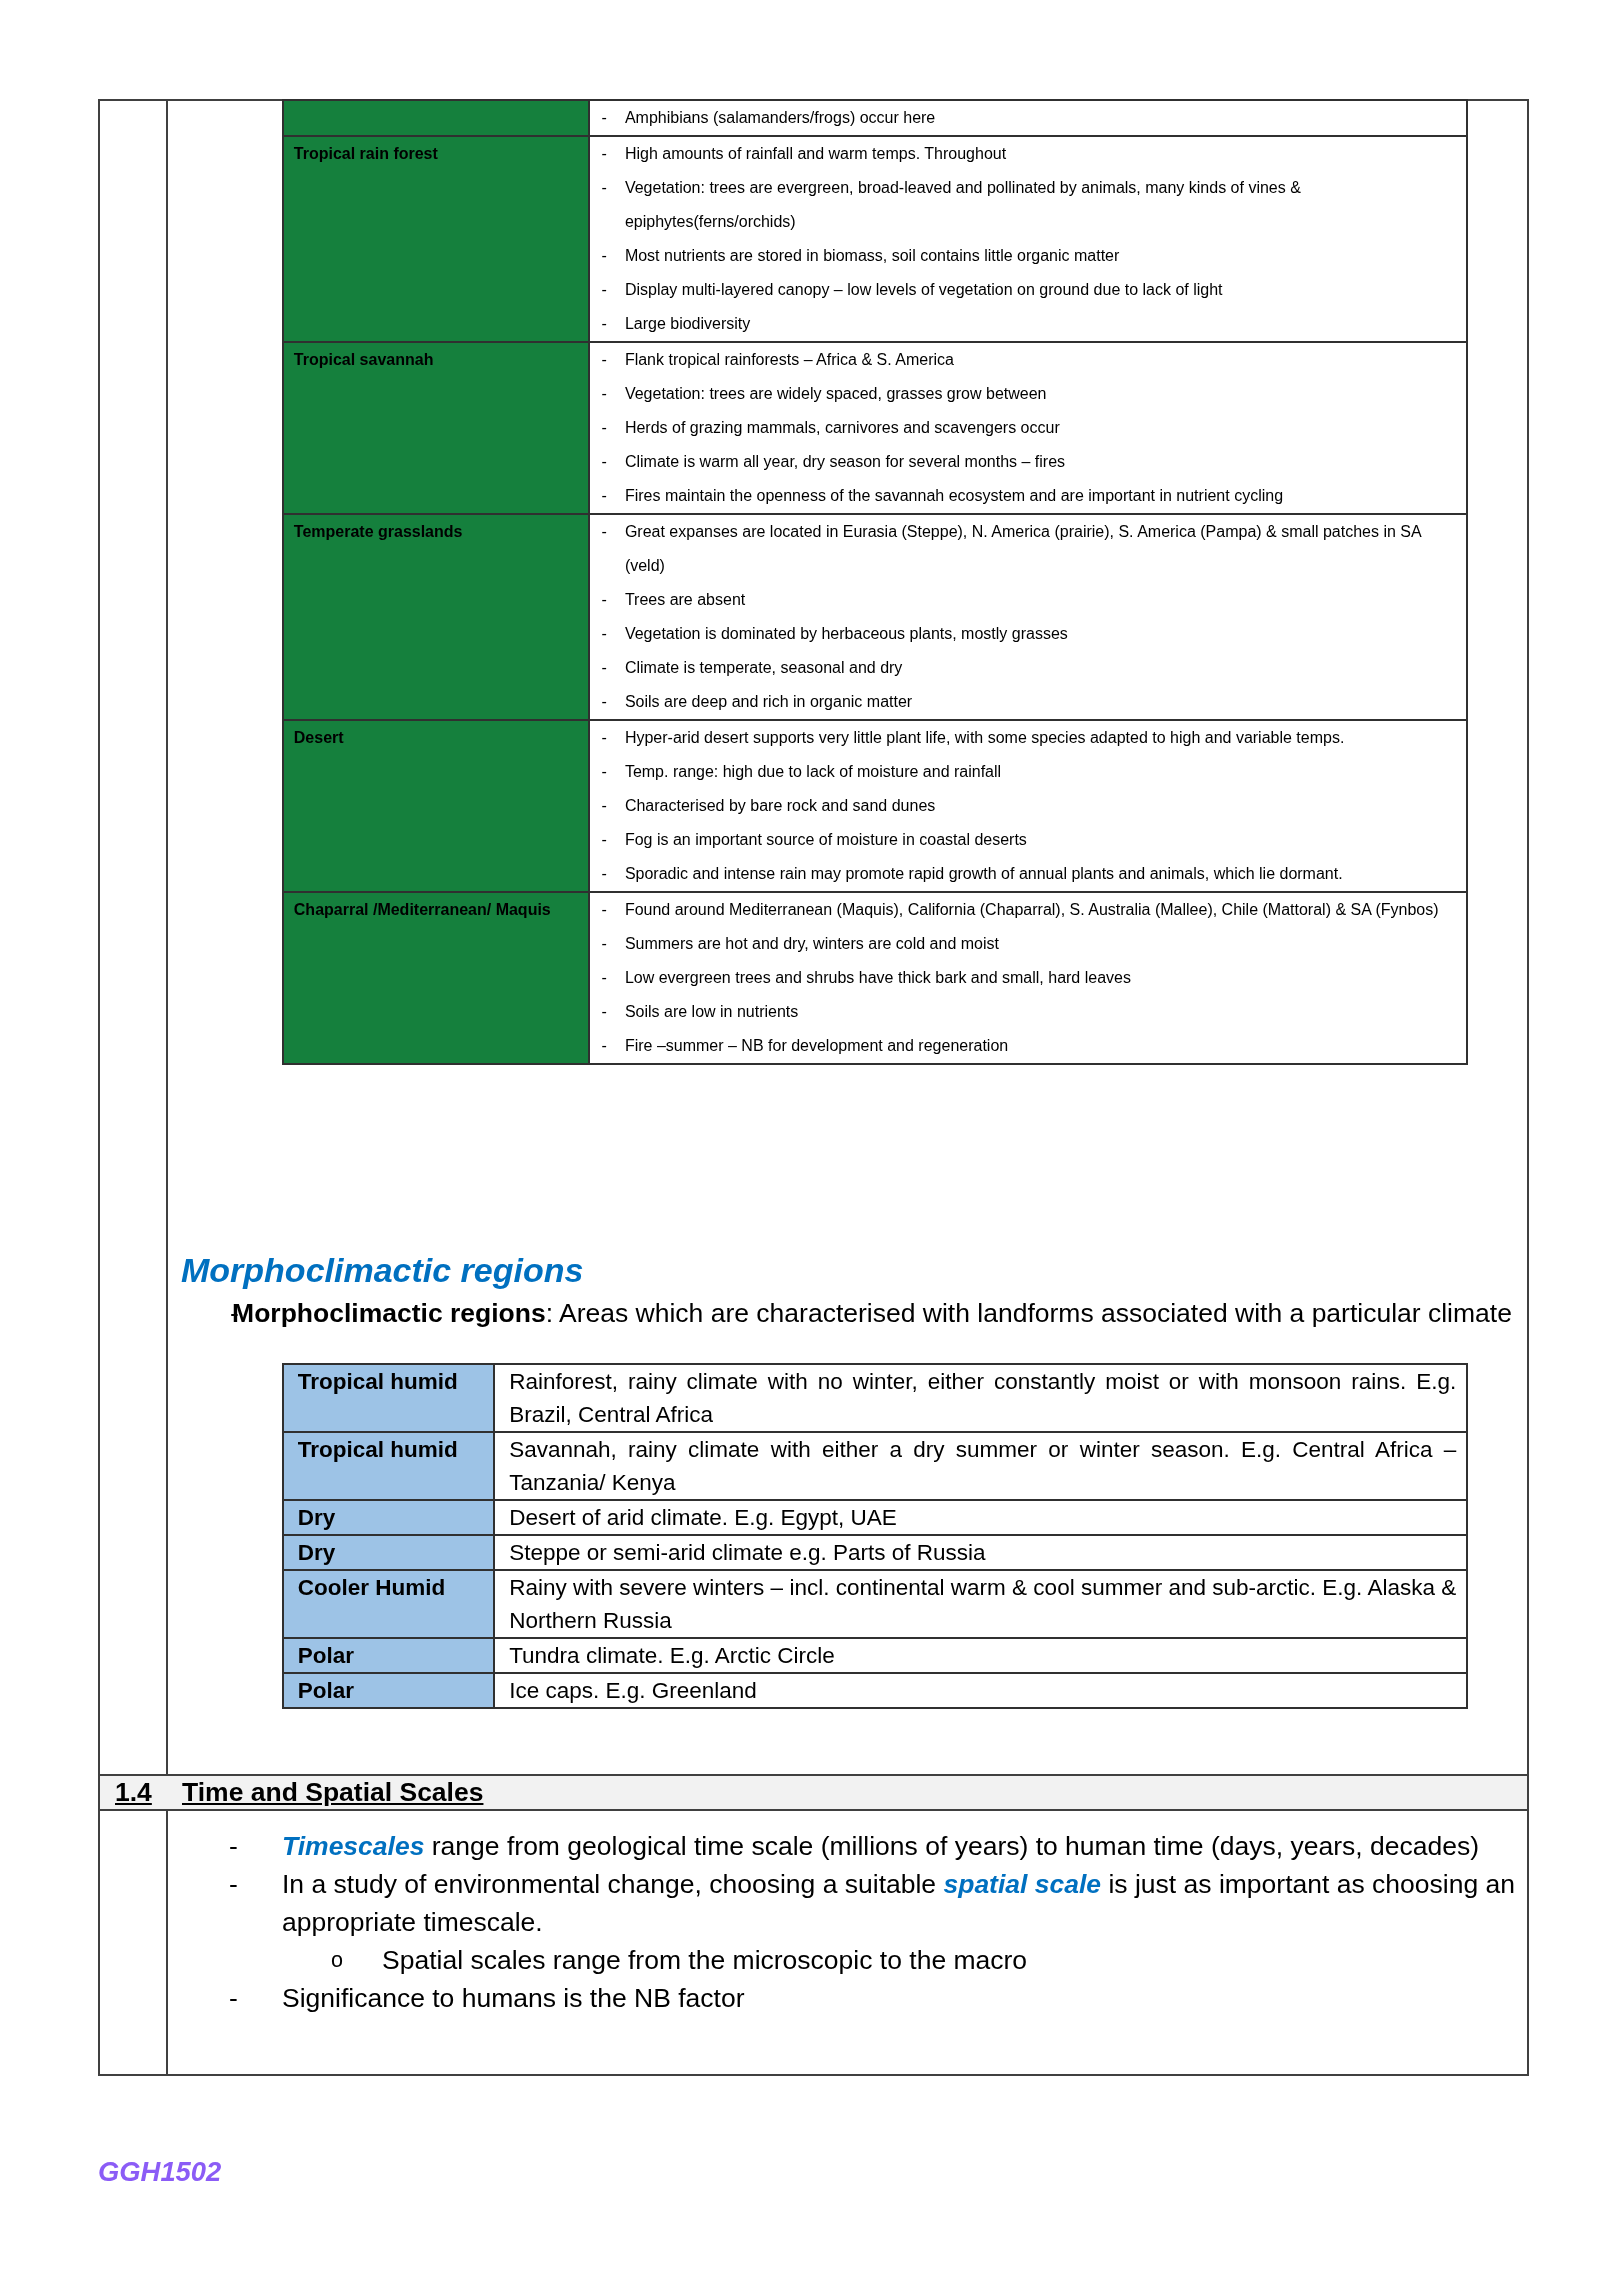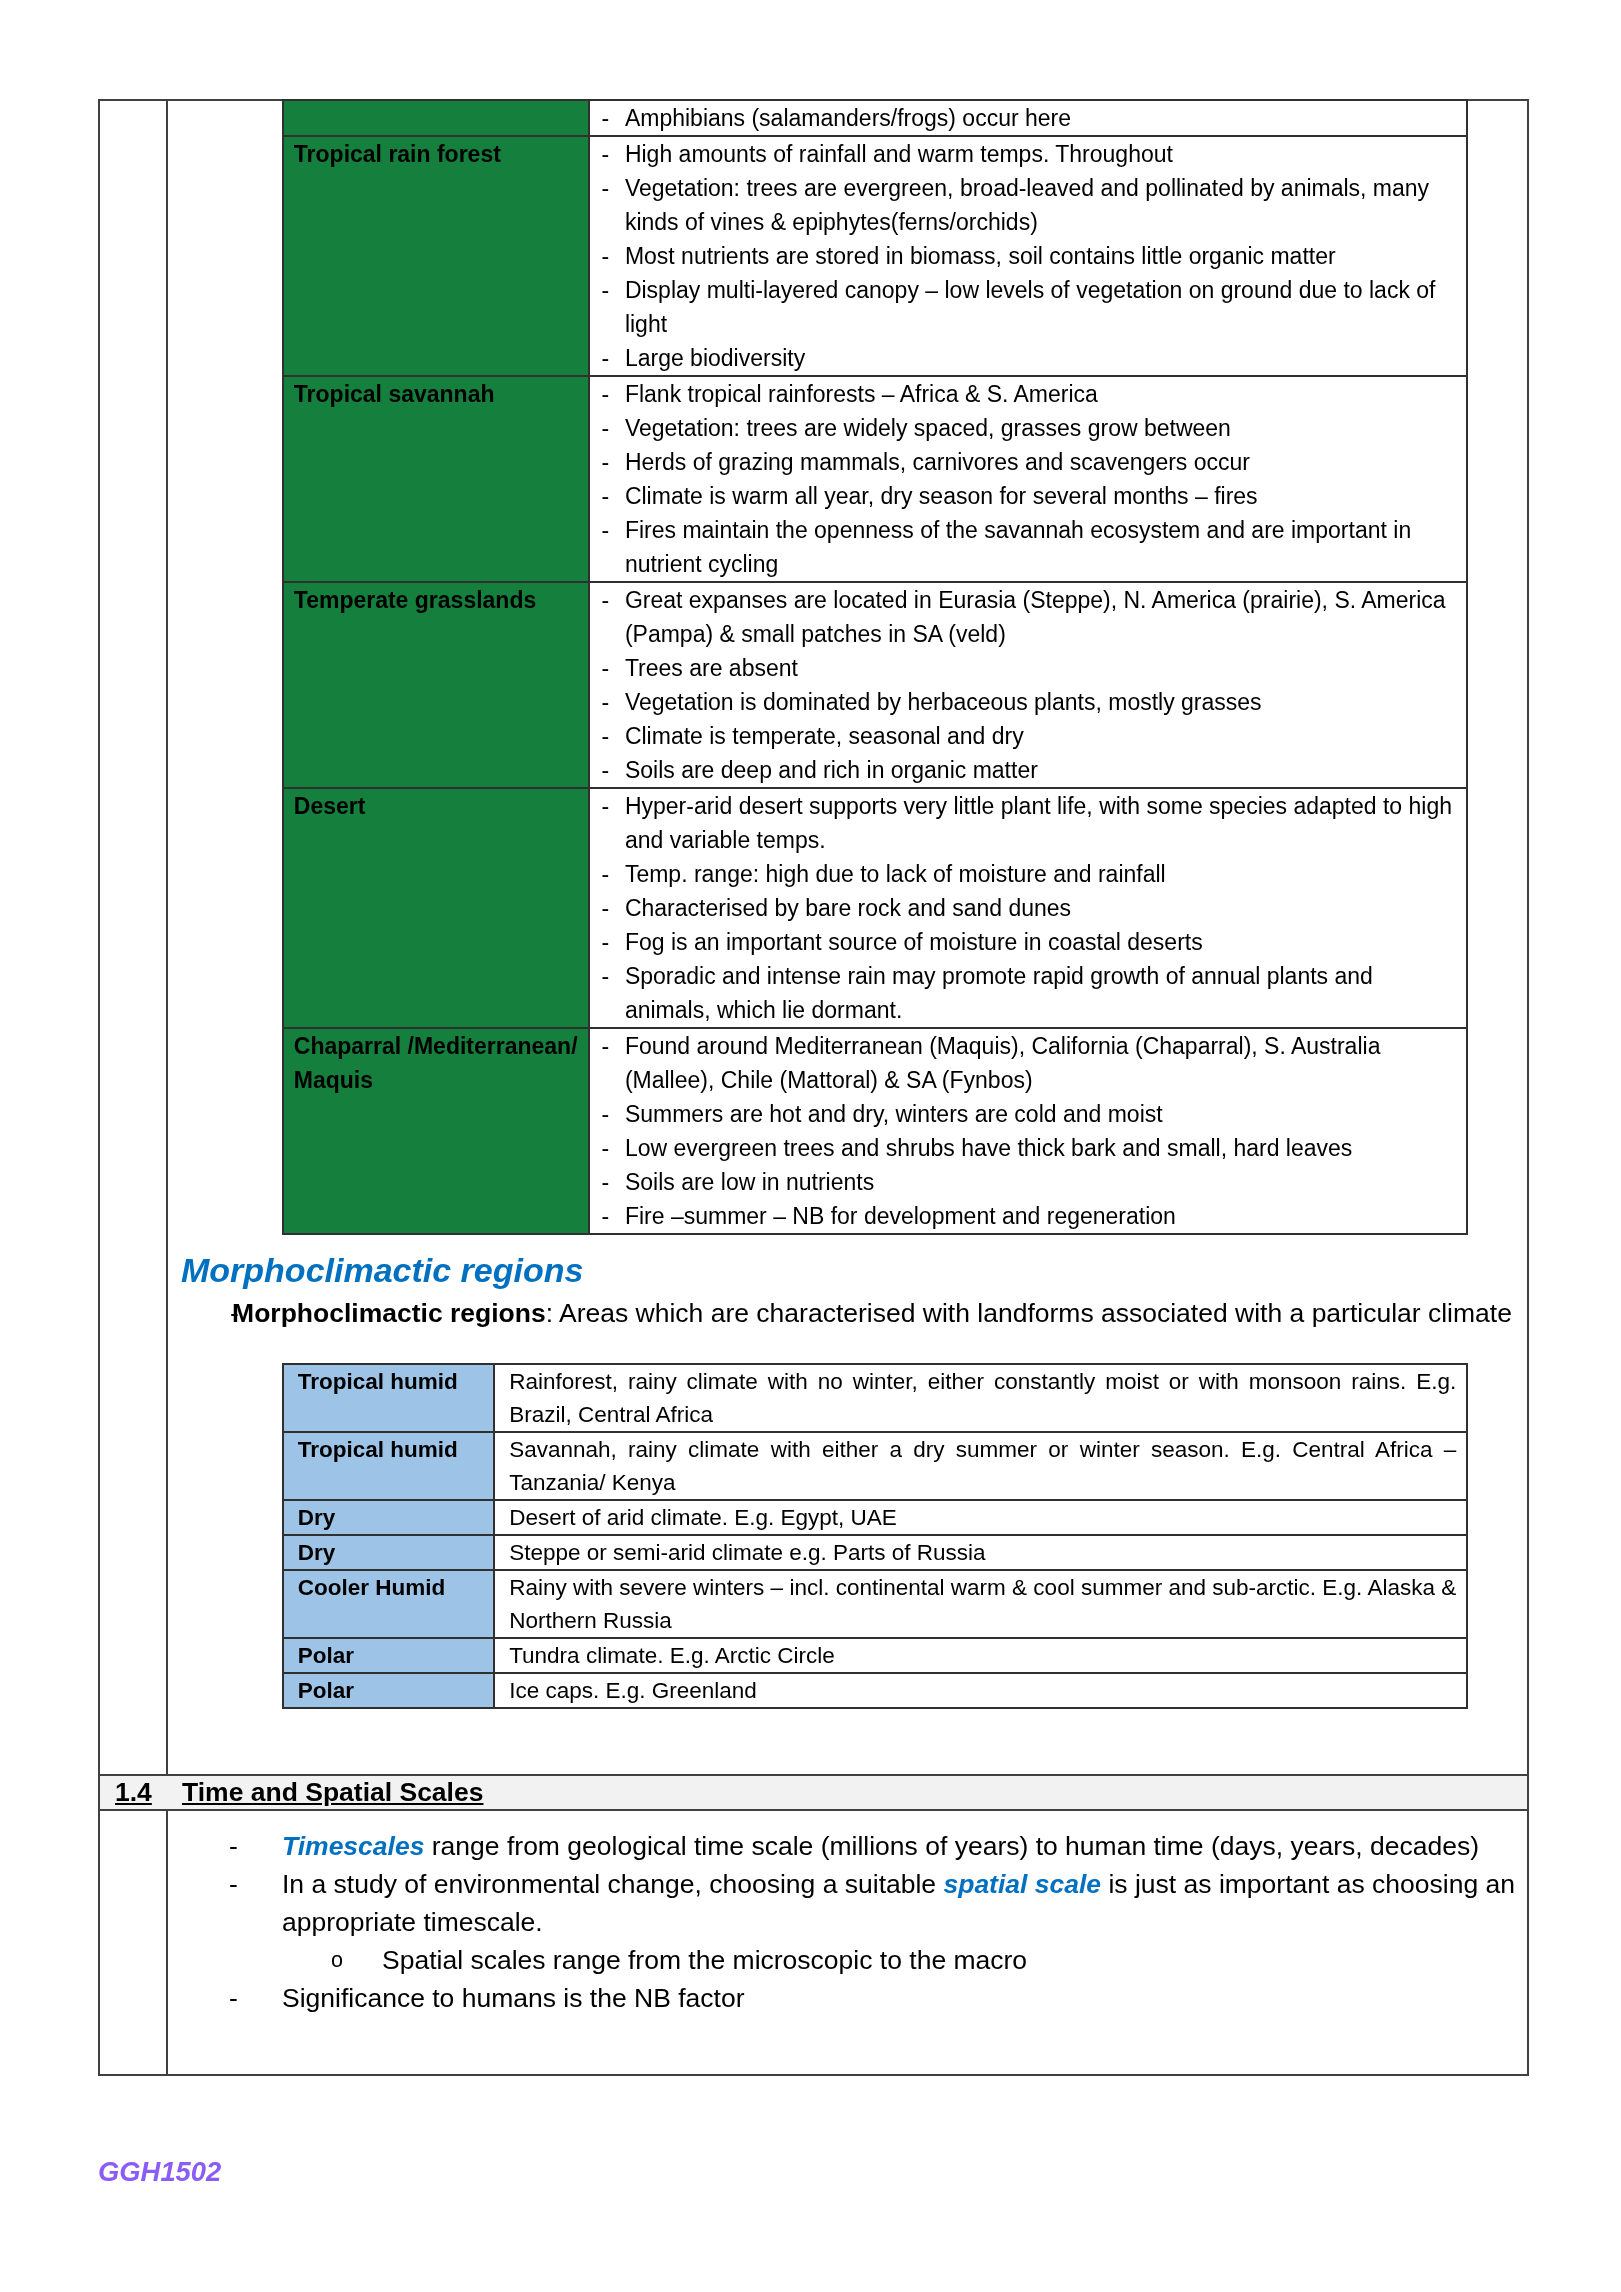--- a/index.html
+++ b/index.html
@@ -1,19 +1,19 @@
 <!DOCTYPE html>
 <html><head>
 <meta charset="utf-8">
 <style>
   html, body { margin:0; padding:0; background:#ffffff; }
   body { width:1621px; height:2293px; position:relative; font-family:"Liberation Sans", sans-serif; color:#000; }
   .outer { position:absolute; left:98px; top:99px; width:1431px; height:1977px; border:2px solid #404040; box-sizing:border-box; }
   .vdiv { position:absolute; left:166px; top:99px; width:2px; height:1977px; background:#404040; }
-  .biome { position:absolute; left:282px; top:99px; width:1186px; border-collapse:collapse; font-size:23px; }
+  .biome { position:absolute; left:282px; top:99px; width:1186px; border-collapse:collapse; font-size:16px; }
   .biome td { border:2px solid #303030; vertical-align:top; padding:0 9.8px; line-height:34px; }
   .biome td.name { width:284px; background:#15803d; font-weight:bold; }
   .biome ul, .t14 ul { list-style:none; margin:0; padding:0; }
   .biome li { position:relative; padding-left:25.5px; }
   .biome li::before { content:"-"; position:absolute; left:2px; }
   .heading { position:absolute; left:181px; top:1251px; font-size:34px; font-style:italic; font-weight:bold; color:#0070c0; }
   .def { position:absolute; left:230px; top:1296px; width:1284px; font-size:26.5px; line-height:35px; }
   .def .dash { position:absolute; left:0; }
   .def .body { display:block;text-align:center; }
   .morpho { position:absolute; left:282px; top:1363px; width:1186px; border-collapse:collapse; font-size:22.5px; }

